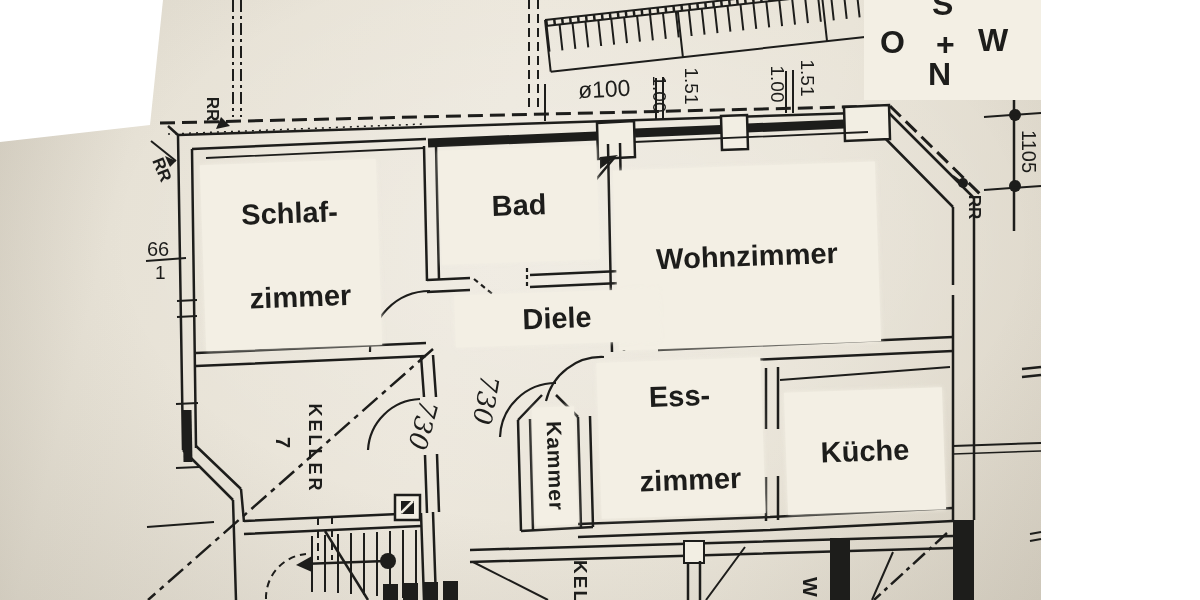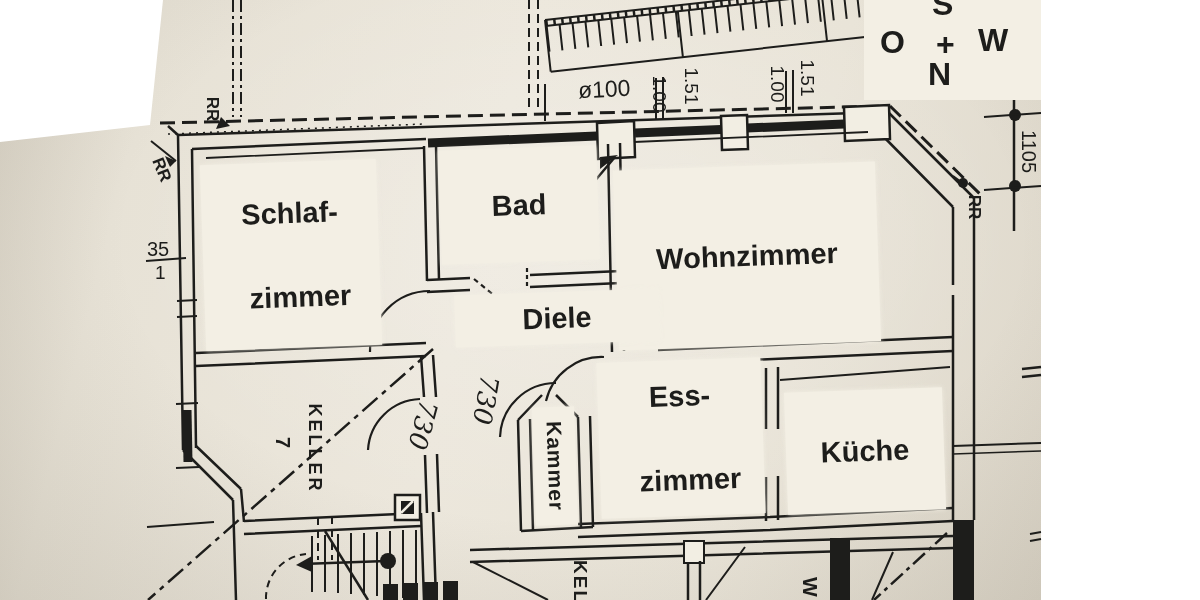--- a/index.html
+++ b/index.html
@@ -220,21 +220,21 @@
   </div>
 <div class="dim" style="left:766px;top:64px;width:22px;height:40px;">
   <span class="vert" style="transform:rotate(90deg);">1.00</span>
   </div>
 <div class="dim" style="left:796px;top:58px;width:22px;height:40px;">
   <span class="vert" style="transform:rotate(90deg);">1.51</span>
   </div>
 <div class="dim" style="left:1016px;top:124px;width:24px;height:54px;font-size:20px;">
   <span class="vert" style="transform:rotate(90deg);">1105</span>
   </div>
-<div class="dim" style="left:147px;top:238px;font-size:20px;">35</div>
+<div class="dim" style="left:147px;top:238px;font-size:20px;">66</div>
 <div class="dim" style="left:155px;top:262px;font-size:19px;">1</div>
 
 <div class="hand" style="left:398px;top:400px;width:50px;height:50px;">
   <span class="vert" style="transform:rotate(105deg);">730</span>
   </div>
 <div class="hand" style="left:461px;top:375px;width:50px;height:50px;">
   <span class="vert" style="transform:rotate(100deg);">730</span>
   </div>
 
 <div class="rr" style="left:200px;top:88px;width:24px;height:42px;">

